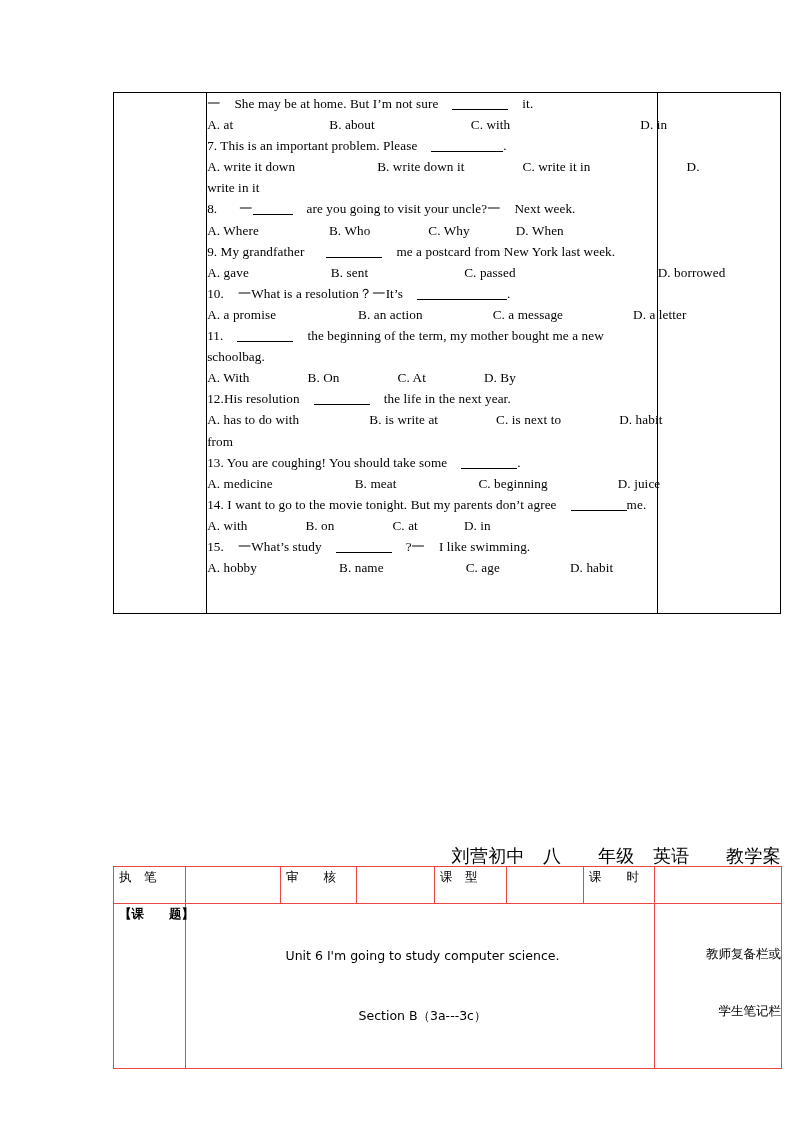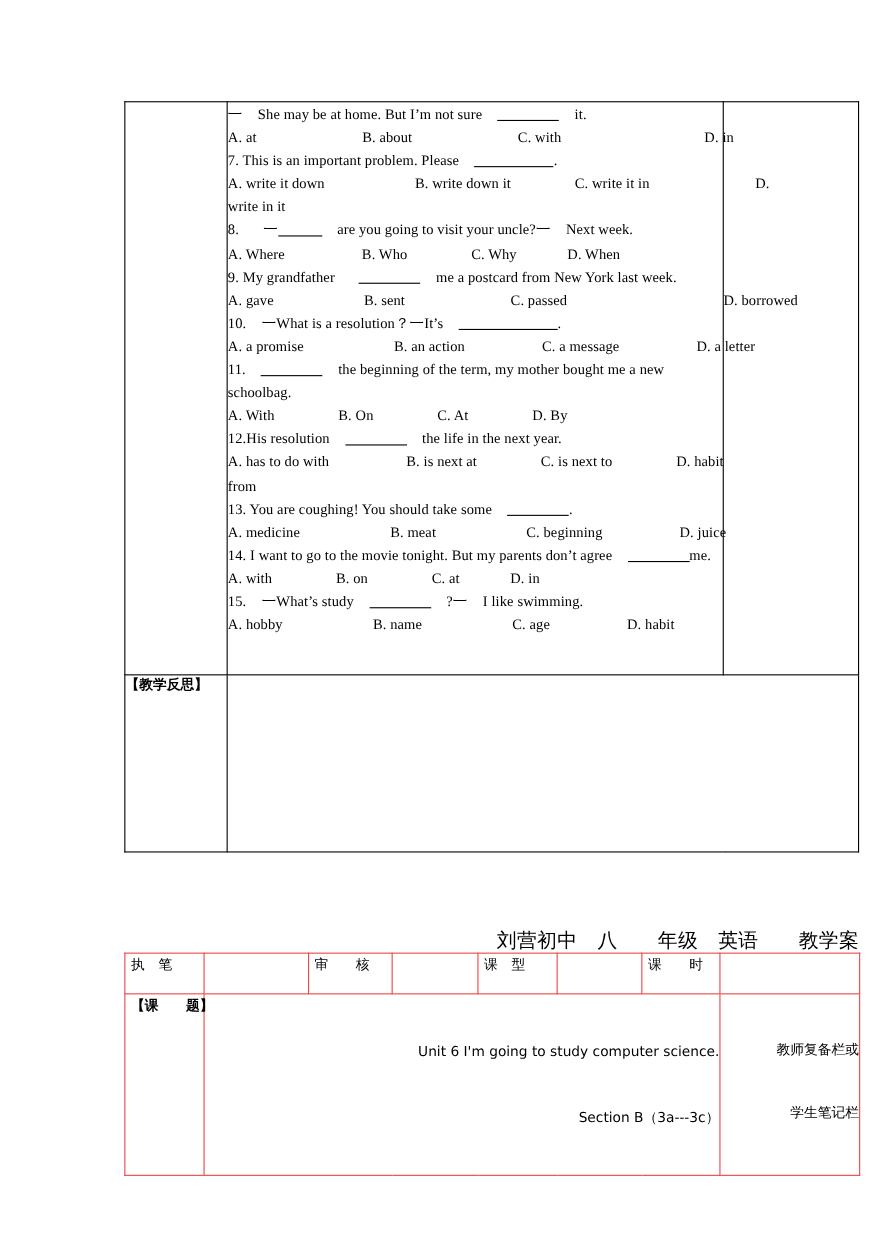--- a/index.html
+++ b/index.html
@@ -121,21 +121,21 @@
 
   .subject-label-cell {
     font-family: "DejaVu Sans", sans-serif;
     font-size: 12.5px;
     font-weight: bold;
     white-space: pre;
     vertical-align: top;
     height: 54px;
   }
   .subject-title-cell {
-    text-align: right;
+    text-align: center;
     font-family: "Liberation Serif", serif;
     font-size: 13px;
     line-height: 20px;
     vertical-align: top;
     padding-top: 4px;
     white-space: normal;
   }
   .note-col-cell {
     font-family: "DejaVu Sans", sans-serif;
     font-size: 12.5px;
@@ -216,21 +216,21 @@
 
           <div class="q-line">
             <span>A. With</span><span class="sp6"></span><span>B. On</span><span class="sp6"></span><span>C. At</span><span class="sp6"></span><span>D. By</span>
           </div>
 
           <div class="q-line">
             <span>12.His resolution</span><span class="sp2"></span><span class="blank-m"></span><span class="sp2"></span><span>the life in the next year.</span>
           </div>
 
           <div class="q-line">
-            <span>A. has to do with</span><span class="sp7"></span><span>B. is next at</span><span class="sp6"></span><span>C. is next to</span><span class="sp6"></span><span>D. habit</span>
+            <span>A. has to do with</span><span class="sp7"></span><span>B. is write at</span><span class="sp6"></span><span>C. is next to</span><span class="sp6"></span><span>D. habit</span>
           </div>
 
           <div class="q-line">
             <span>from</span>
           </div>
 
           <div class="q-line">
             <span>13. You are coughing! You should take some</span><span class="sp2"></span><span class="blank-m"></span><span>.</span>
           </div>
 
@@ -251,24 +251,20 @@
           </div>
 
           <div class="q-line">
             <span>A. hobby</span><span class="sp8"></span><span>B. name</span><span class="sp8"></span><span>C. age</span><span class="sp7"></span><span>D. habit</span>
           </div>
 
         </td>
         <td class="col-right"></td>
       </tr>
 
-      <tr>
-        <td class="col-left reflect-label-cell">【教学反思】</td>
-        <td class="reflect-body-cell" colspan="2"></td>
-      </tr>
     </tbody>
   </table>
 
   <div class="bottom-wrap">
 
     <div class="doc-heading">刘营初中　八　　年级　英语　　教学案</div>
 
     <table class="bottom-table">
       <colgroup>
         <col class="w-lab">

